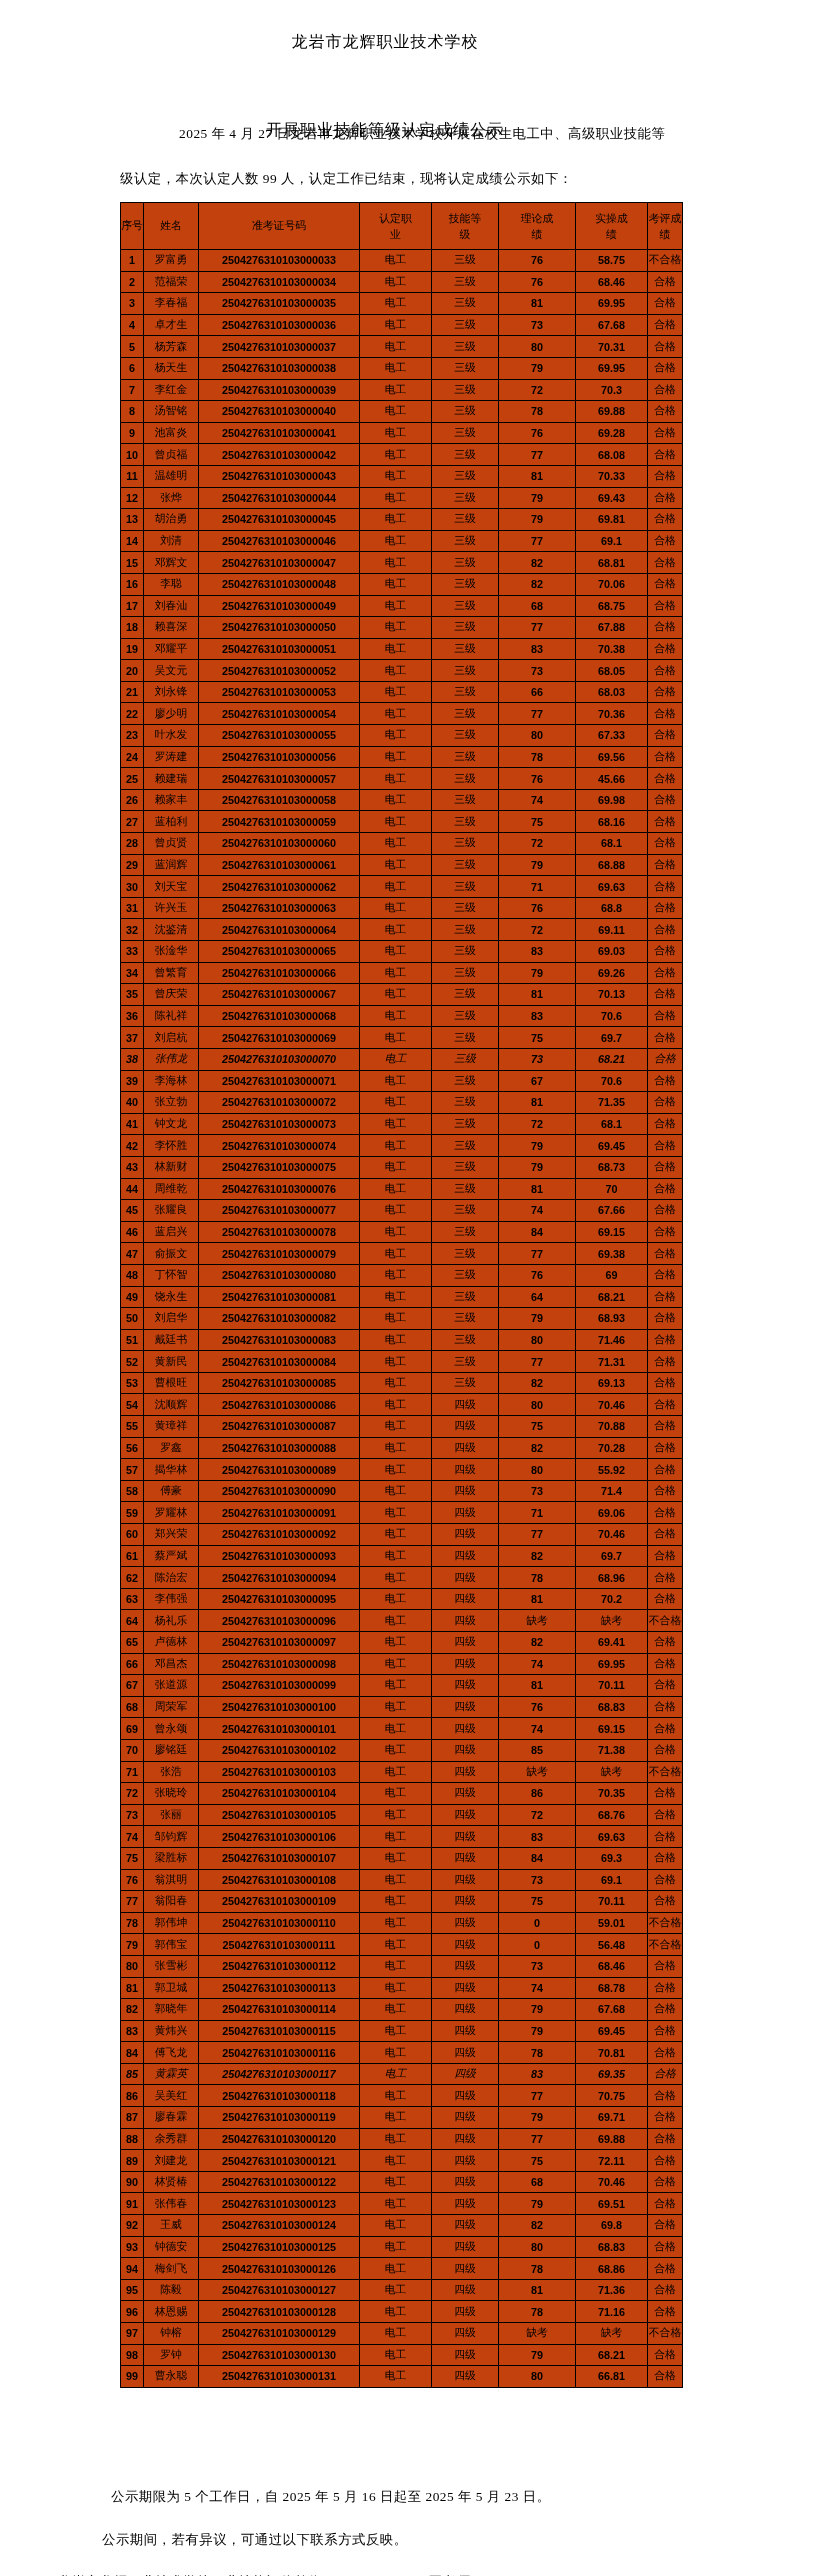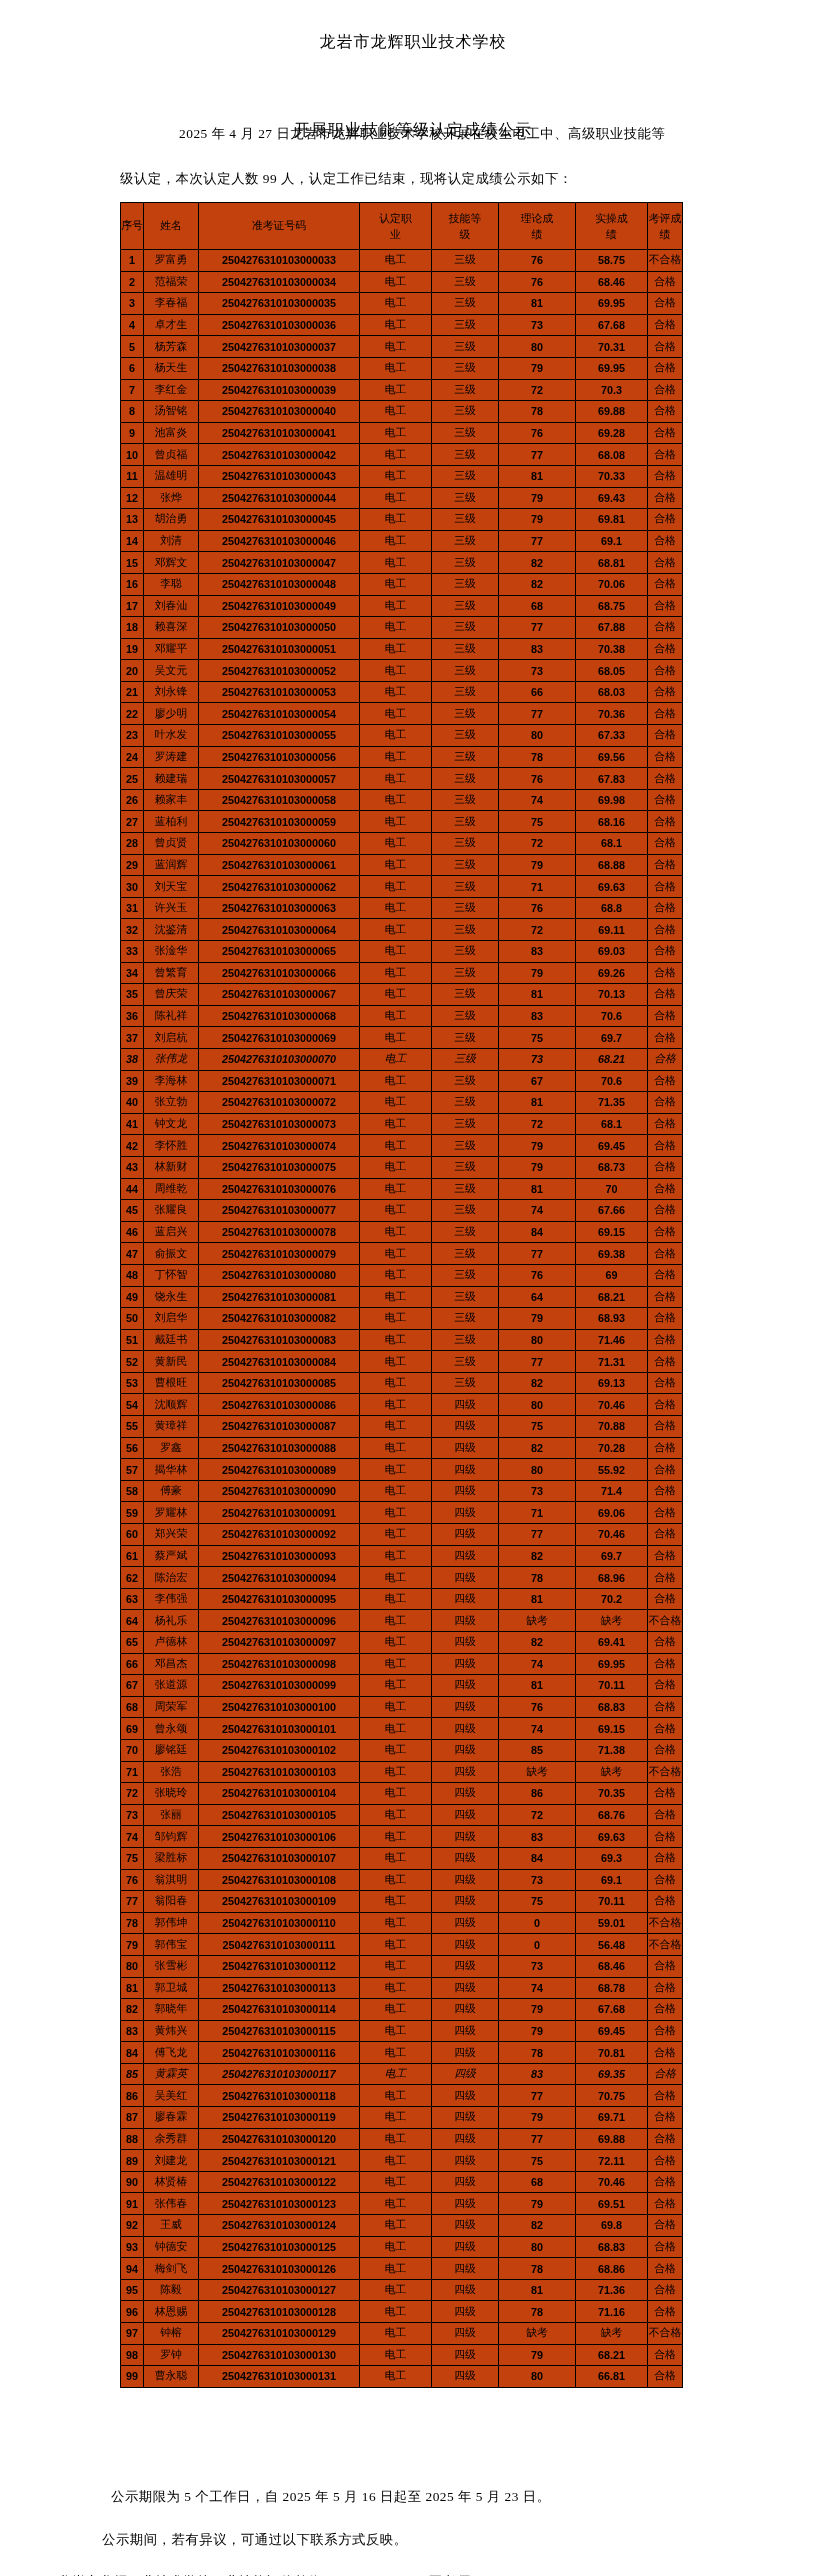--- a/index.html
+++ b/index.html
@@ -1,19 +1,19 @@
 <!DOCTYPE html>
 <html style="font-size:8.2px"><head>
 <meta charset="utf-8">
 <style>
   * { margin:0; padding:0; box-sizing:border-box; }
   body { background:#fff; }
   .page { position:relative; width:818px; height:3676px; background:#fff; overflow:hidden;
           font-family:"Liberation Serif", serif; color:#000; }
-  .doc-title { position:absolute; left:132px; width:562px; font-size:16px; letter-spacing:1px; text-align:center; }
+  .doc-title { position:absolute; left:104px; width:562px; font-size:16px; letter-spacing:1px; text-align:center; }
   .doc-line { position:absolute; font-size:13.4px; letter-spacing:0.5px; white-space:nowrap; }
   table { border-collapse:collapse; table-layout:fixed; background:#c2410c; }
   td, th { border:0.5px solid #000; text-align:center; vertical-align:middle; overflow:hidden; white-space:nowrap; font-weight:normal; }
   #t1 th { height:47px; font-size:10.8px; }
   #t1 td { height:21.6px; font-size:10.8px; }
   .w3 { display:inline-block; width:34px; line-height:1.5; white-space:normal; }
   .num, td.num { font-family:"Liberation Sans", sans-serif; font-weight:600; }
   .pgbrk td { border-bottom:1.5px double #000;font-style:italic; }
 </style>
 </head>
@@ -290,21 +290,21 @@
           <td class="num">69.56</td>
           <td>合格</td>
         </tr>
         <tr>
           <td class="num">25</td>
           <td>赖建瑞</td>
           <td class="num">2504276310103000057</td>
           <td>电工</td>
           <td>三级</td>
           <td class="num">76</td>
-          <td class="num">67.83</td>
+          <td class="num">45.66</td>
           <td>合格</td>
         </tr>
         <tr>
           <td class="num">26</td>
           <td>赖家丰</td>
           <td class="num">2504276310103000058</td>
           <td>电工</td>
           <td>三级</td>
           <td class="num">74</td>
           <td class="num">69.98</td>

